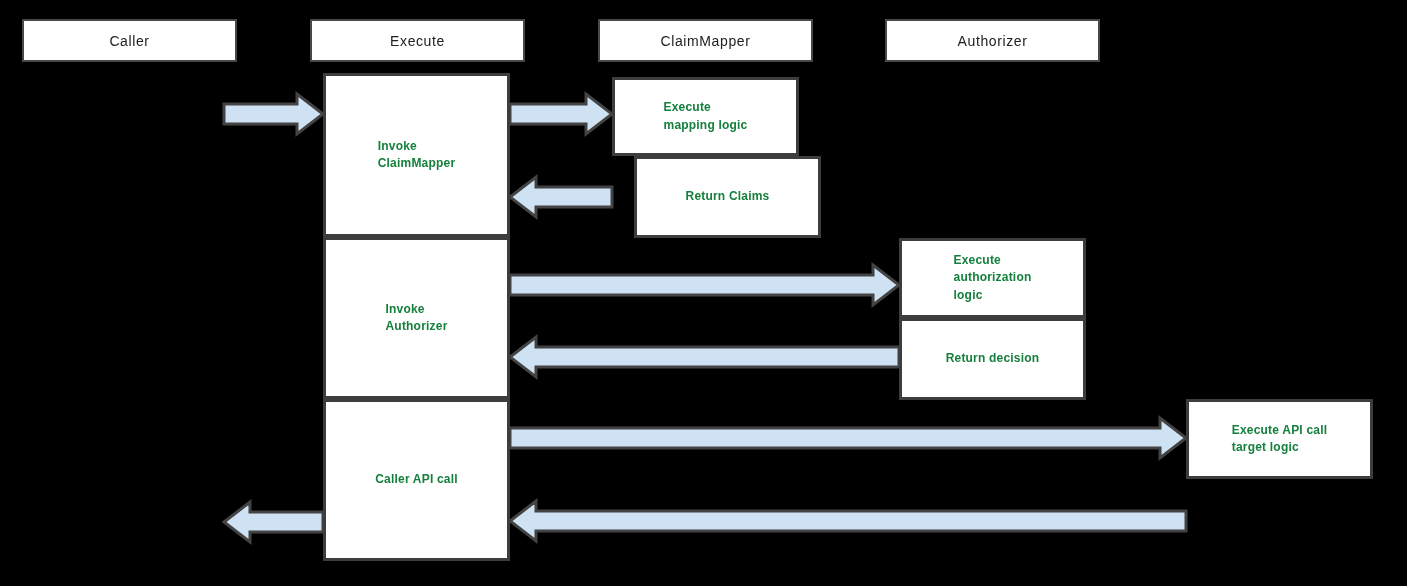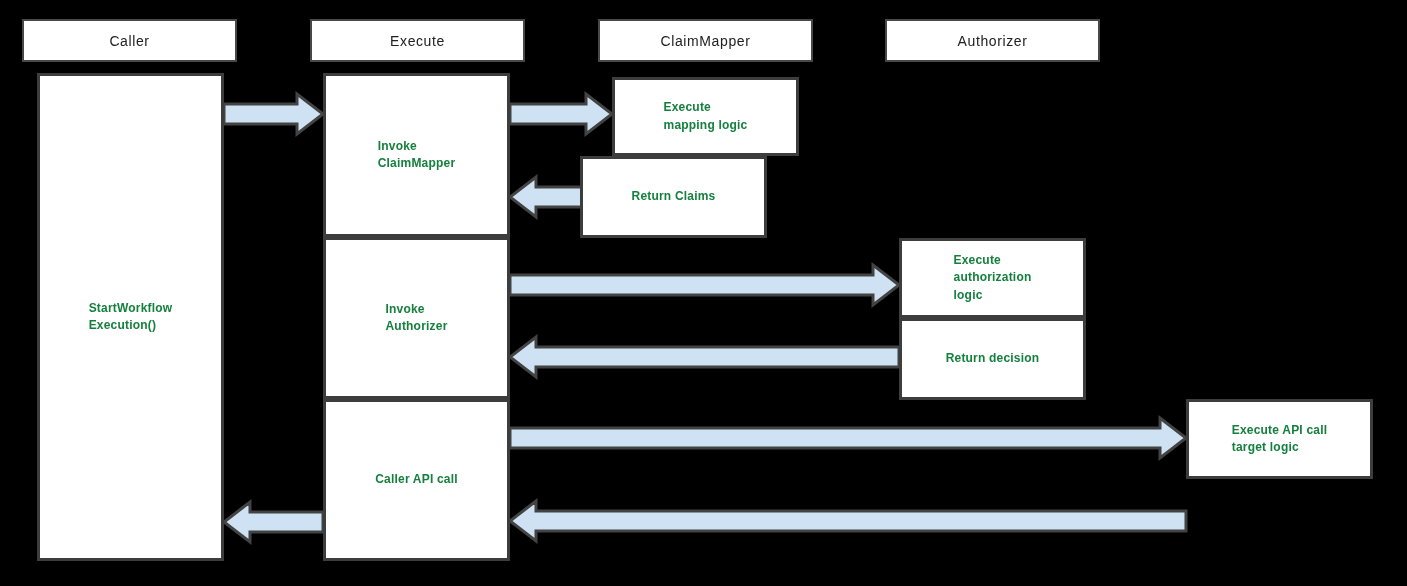--- a/index.html
+++ b/index.html
@@ -85,42 +85,38 @@
       <polygon points="224,104 297,104 297,94 323,114 297,134 297,124 224,124" fill="#cfe2f3" stroke="#434343" stroke-width="3"></polygon>
       <polygon points="510,104 586,104 586,94 612,114 586,134 586,124 510,124" fill="#cfe2f3" stroke="#434343" stroke-width="3"></polygon>
       <polygon points="612,187 536,187 536,177 510,197 536,217 536,207 612,207" fill="#cfe2f3" stroke="#434343" stroke-width="3"></polygon>
       <polygon points="510,275 873,275 873,265 899,285 873,305 873,295 510,295" fill="#cfe2f3" stroke="#434343" stroke-width="3"></polygon>
       <polygon points="899,347 536,347 536,337 510,357 536,377 536,367 899,367" fill="#cfe2f3" stroke="#434343" stroke-width="3"></polygon>
       <polygon points="510,428 1160,428 1160,418 1186,438 1160,458 1160,448 510,448" fill="#cfe2f3" stroke="#434343" stroke-width="3"></polygon>
       <polygon points="1186,511 536,511 536,501 510,521 536,541 536,531 1186,531" fill="#cfe2f3" stroke="#434343" stroke-width="3"></polygon>
       <polygon points="323,512 250,512 250,502 224,522 250,542 250,532 323,532" fill="#cfe2f3" stroke="#434343" stroke-width="3"></polygon>
     </svg>
 
-  <div class="act" style="left:37px;top:73px;height:488px">
-      <span>StartWorkflow
-Execution()</span>
-    </div>
 
   <div class="act" style="left:323px;top:73px;height:164px">
       <span>Invoke
 ClaimMapper</span>
     </div>
   <div class="act" style="left:323px;top:237px;height:162px">
       <span>Invoke
 Authorizer</span>
     </div>
   <div class="act" style="left:323px;top:399px;height:162px">
       <span>Caller API call</span>
     </div>
 
   <div class="act" style="left:612px;top:77px;height:79px">
       <span>Execute
 mapping logic</span>
     </div>
-  <div class="act" style="left:580px;top:156px;height:82px">
+  <div class="act" style="left:634px;top:156px;height:82px">
       <span>Return Claims</span>
     </div>
 
   <div class="act" style="left:899px;top:238px;height:80px">
       <span>Execute
 authorization
 logic</span>
     </div>
   <div class="act" style="left:899px;top:318px;height:82px">
       <span>Return decision</span>

